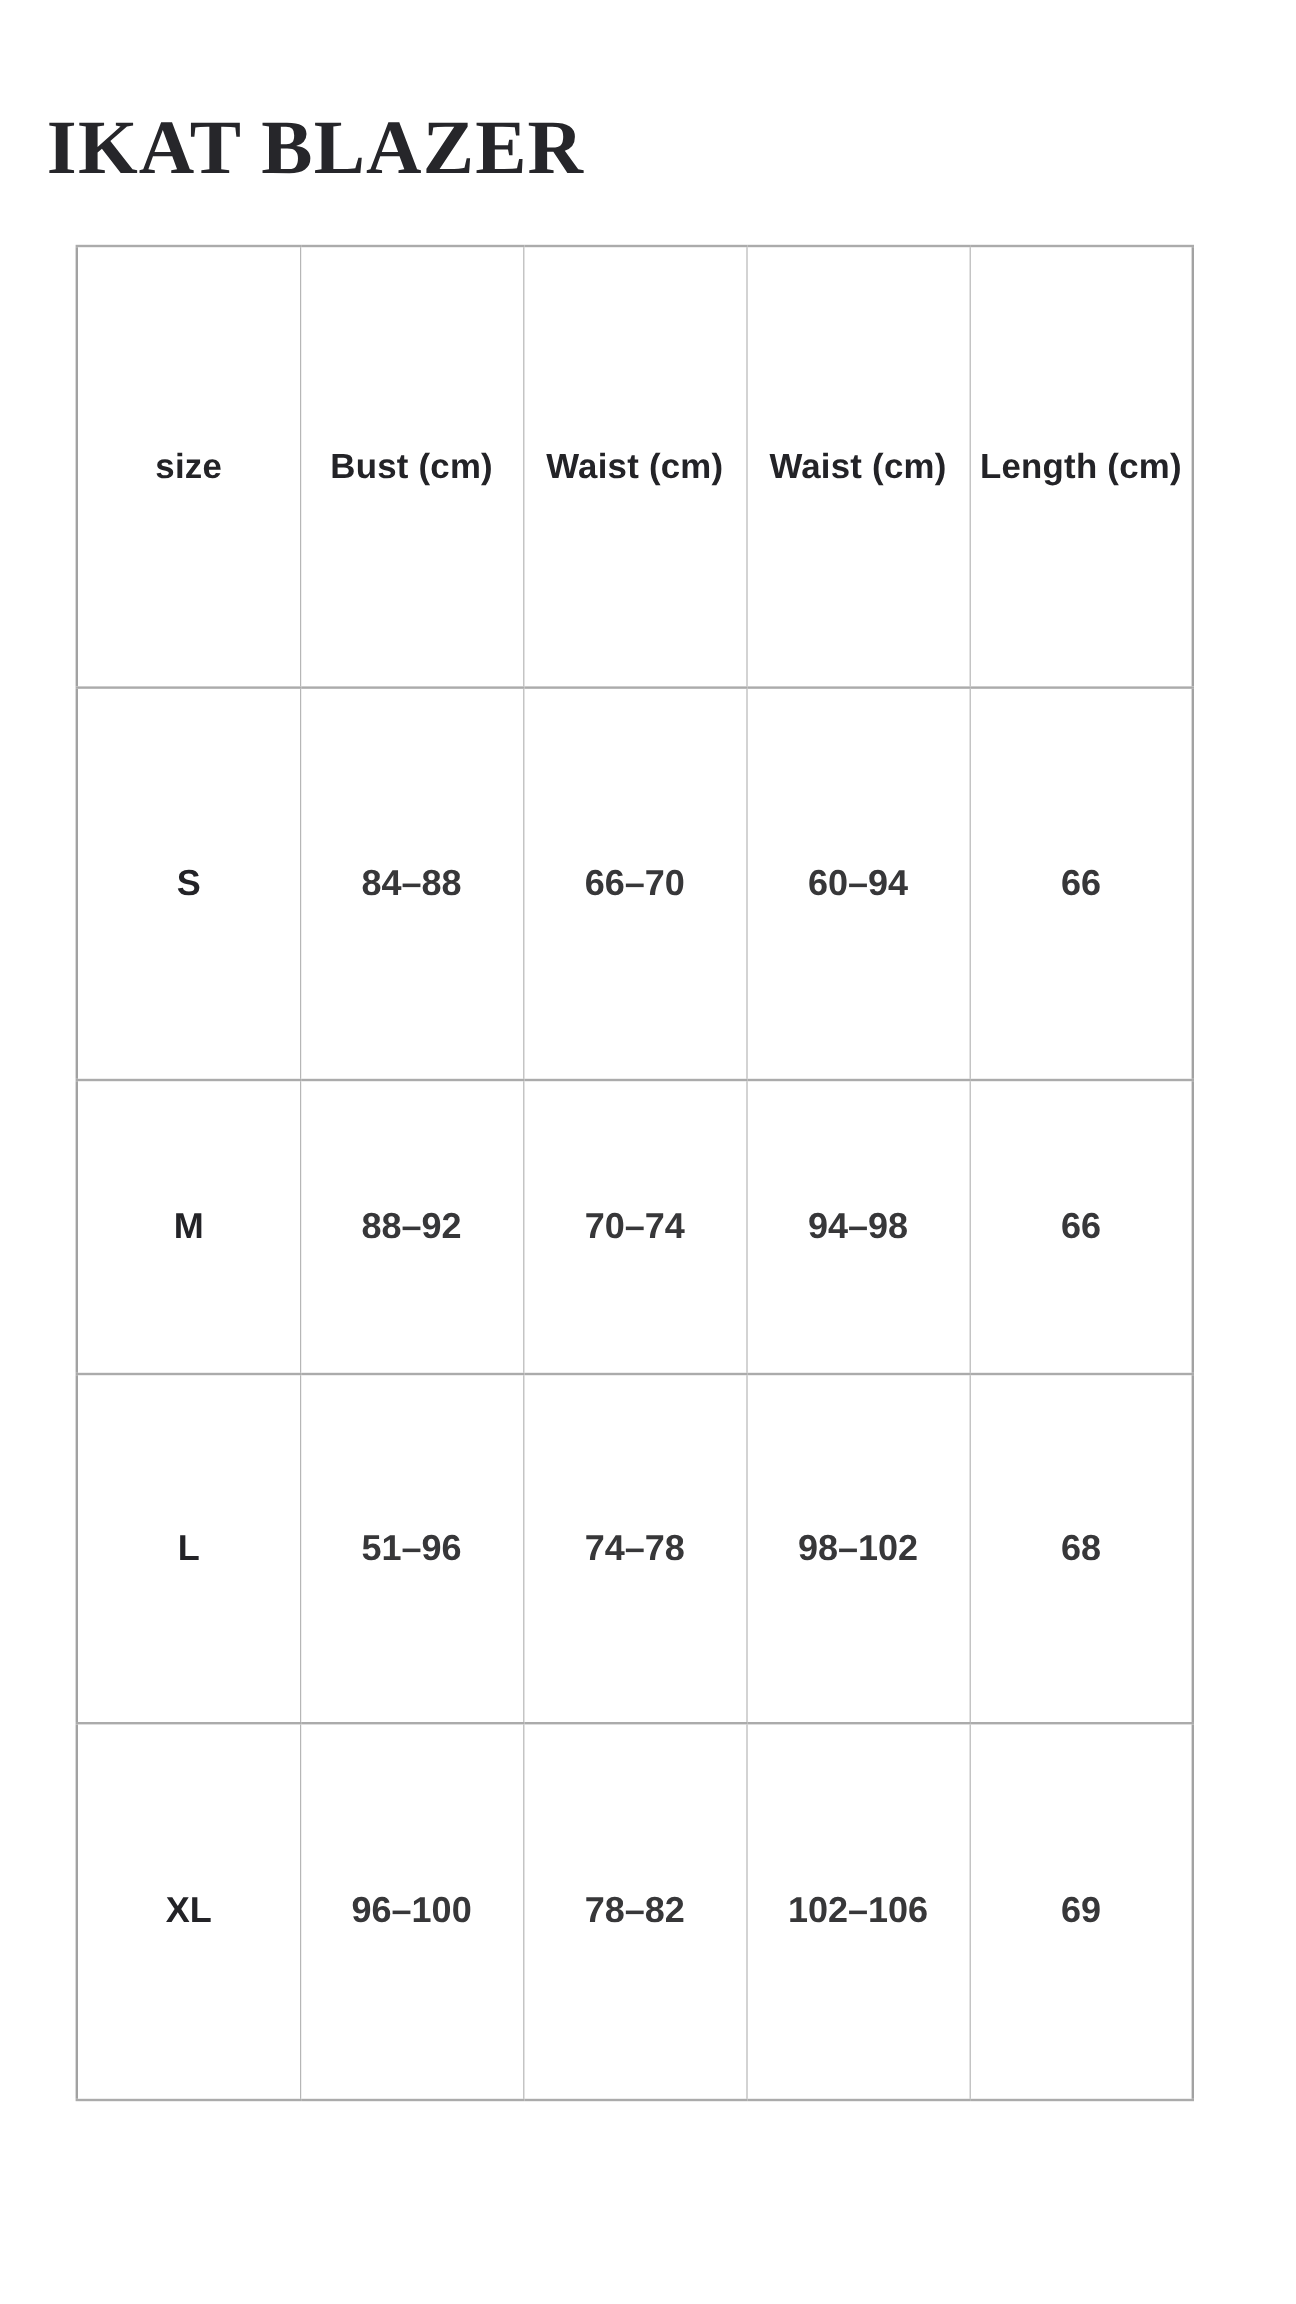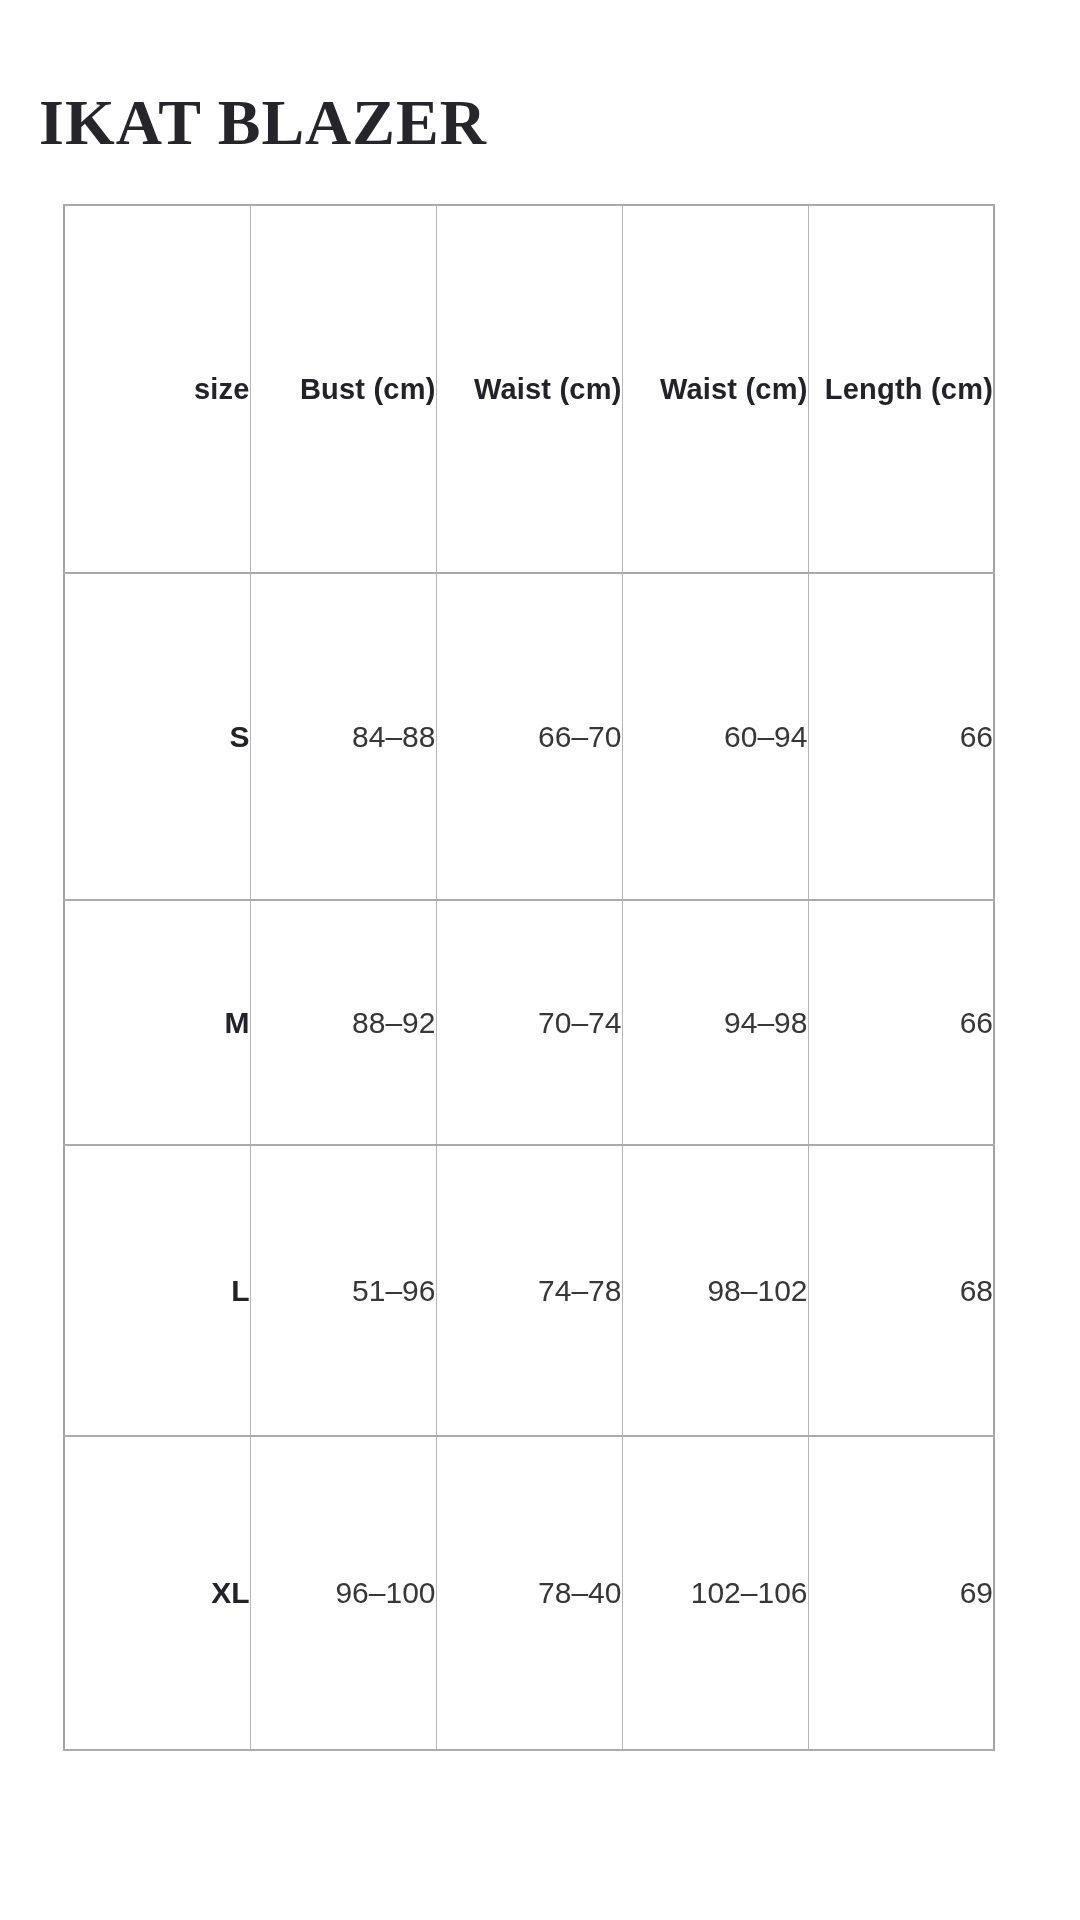--- a/index.html
+++ b/index.html
@@ -31,40 +31,40 @@
     margin: 37px 0 0 63px;
     border: 2px solid #a2a2a2;
     background: #ffffff;
   }
   table.size-chart th,
   table.size-chart td {
     border-left: 1px solid #b6b6b6;
     border-right: 1px solid #b6b6b6;
     border-top: 2px solid #ababab;
     border-bottom: 2px solid #ababab;
-    text-align: right;
+    text-align: center;
     vertical-align: middle;
     padding: 0;
     background: #ffffff;
   }
   thead tr { height: 368px; }
   tbody tr.row-s  { height: 327px; }
   tbody tr.row-m  { height: 245px; }
   tbody tr.row-l  { height: 291px; }
   tbody tr.row-xl { height: 314px; }
 
   th {
     font-size: 29px;
     font-weight: 700;
     color: #232327;
     letter-spacing: 0.2px;
   }
   td {
     font-size: 30px;
-    font-weight: 400;
+    font-weight: 700;
     color: #373739;
   }
   td.size-label {
     font-weight: 700;
     color: #232327;
   }
 </style>
 </head>
 <body>
 
@@ -100,18 +100,18 @@
     <tr class="row-l">
       <td class="size-label">L</td>
       <td>51–96</td>
       <td>74–78</td>
       <td>98–102</td>
       <td>68</td>
     </tr>
     <tr class="row-xl">
       <td class="size-label">XL</td>
       <td>96–100</td>
-      <td>78–40</td>
+      <td>78–82</td>
       <td>102–106</td>
       <td>69</td>
     </tr>
   </tbody>
 </table>
 
 </body></html>

